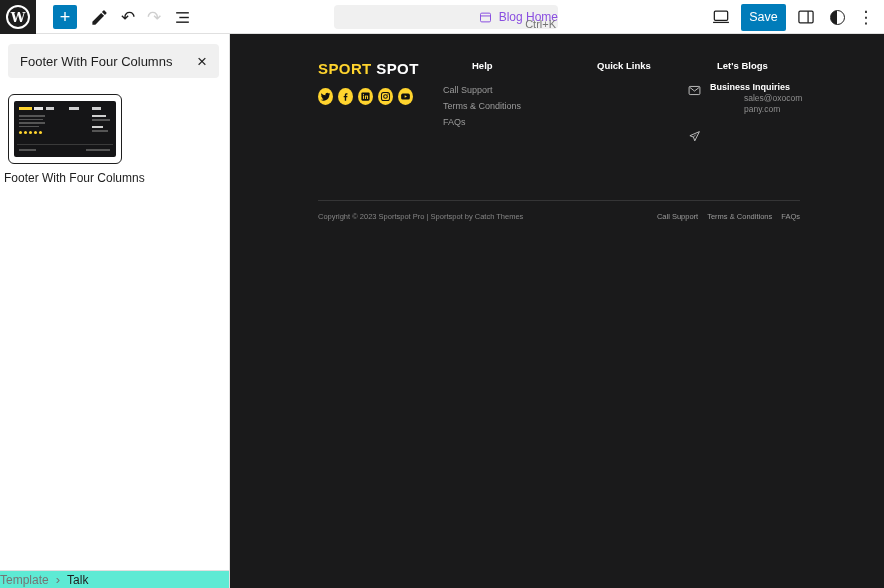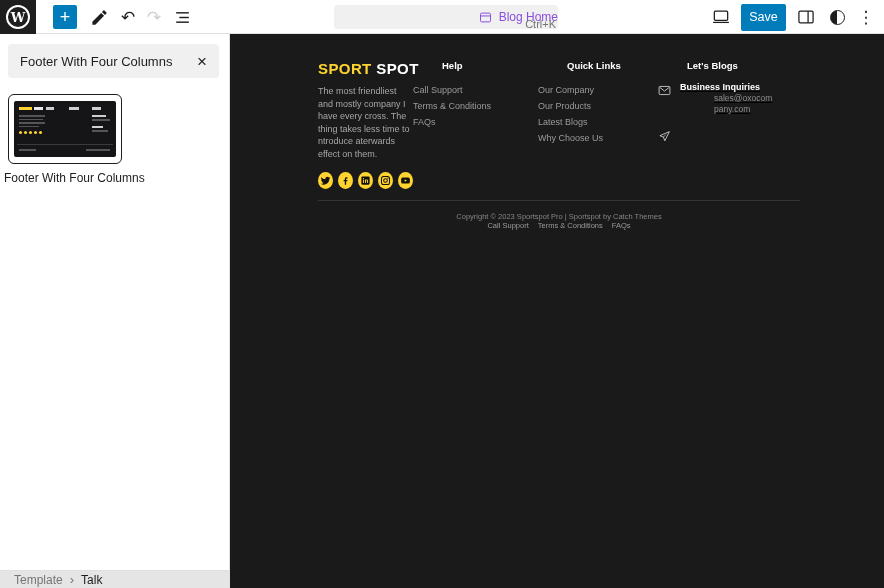--- a/index.html
+++ b/index.html
@@ -53,54 +53,54 @@
     cursor:pointer; line-height:1; }
   .pattern-card { position:absolute; left:8px; top:60px; width:114px; height:70px;
     background:#fff; border:1px solid #1e1e1e; border-radius:6px; padding:6px 5px;
     cursor:pointer; }
   .mini { position:relative; width:102px; height:56px; background:#151517;
     border-radius:2px; overflow:hidden; }
   .mb { position:absolute; }
   .pattern-label { position:absolute; left:4px; top:137px; font-size:12px;
     color:#1e1e1e; }
   .breadcrumb-bar { position:absolute; left:0; bottom:0; width:229px; height:18px;
-    border-top:1px solid #e0e0e0; background:#e5e5e5; display:flex;
-    align-items:center; padding-left:14px; gap:7px; font-size:12px; }
+    border-top:1px solid #e0e0e0; background:#5eead4; display:flex;
+    align-items:center; gap:7px; font-size:12px; }
   .crumb-root { color:#757575; cursor:pointer; }
   .crumb-sep { color:#757575; font-size:13px; }
   .crumb-current { color:#1e1e1e; cursor:pointer; }
 
   
   .canvas { position:absolute; left:230px; top:34px; width:654px; height:554px;
     background:#1a1a1b; }
   .footer-cols { position:absolute; left:88px; top:26px; display:flex; }
-  .fcol1 { width:95px; }
+  .fcol1 { width:95px; margin-right:30px; }
   .fcol2 { width:95px; margin-right:30px; }
   .fcol3 { width:90px; margin-right:30px; }
   .fcol4 { width:115px; }
   .flogo { font-size:15px; font-weight:800; letter-spacing:.4px; white-space:nowrap; }
   .flogo .p1 { color:#ffd42e; } .flogo .p2 { color:#fff; }
   .fdesc { margin-top:8px; font-size:9px; line-height:12.6px; color:#a6a6a6; }
   .socials { margin-top:11px; display:flex; gap:5px; }
   .soc { width:17px; height:17px; border-radius:50%; background:#ffd42e;
     display:flex; align-items:center; justify-content:center; cursor:pointer;
     border:none; padding:0; }
   .soc svg { width:11px; height:11px; display:block; }
   .fhead { font-size:9.5px; font-weight:bold; color:#fff; margin-bottom:11px;padding-left:29px; }
   .flist { list-style:none; }
   .flist li { font-size:9px; line-height:16px; color:#9b9b9b; cursor:pointer; }
-  .contact { display:flex; margin-bottom:13px;text-decoration:underline; }
+  .contact { display:flex; margin-bottom:13px; }
   .contact .cicon { width:13px; margin-right:9px; flex:none; padding-top:1px; }
   .contact .clabel { font-size:9px; font-weight:bold; color:#fff; line-height:11px; }
   .contact .cmail { font-size:8.5px; color:#8f8f8f; line-height:11px;
     overflow-wrap:anywhere; cursor:pointer;margin-left:34px; }
   .footer-divider { position:absolute; left:88px; top:166px; width:482px;
     height:1px; background:rgba(255,255,255,.12); }
   .footer-bottom { position:absolute; left:88px; top:178px; width:482px;
-    display:flex; justify-content:space-between; align-items:center;flex-direction:column; }
+    display:flex; justify-content:space-between; align-items:center; }
   .copyright { font-size:7.5px; color:#858585; }
   .bottom-links { display:flex; gap:9px; }
   .bottom-links span { font-size:7.5px; color:#9a9a9a; cursor:pointer; }
 </style>
 </head>
 <body>
 
 <header class="topbar">
   <div class="topbar-left">
     <div class="wp-logo">
@@ -204,21 +204,20 @@
 </aside>
 
 <main class="canvas">
   <div class="footer-cols">
 
     <div class="fcol1">
       <div class="flogo">
         <span class="p1">SPORT</span>
         <span class="p2">SPOT</span>
       </div>
-      <p class="fdesc">The most friendliest and mostly company I have every cross. The thing takes less time to ntroduce aterwards effect on them.</p>
       <div class="socials">
         <button class="soc">
           <svg viewBox="0 0 24 24">
             <path fill="#111" d="M22.46 6c-.77.35-1.6.58-2.46.69.88-.53 1.56-1.37 1.88-2.38-.83.5-1.75.85-2.72 1.05C18.37 4.5 17.26 4 16 4c-2.35 0-4.27 1.92-4.27 4.29 0 .34.04.67.11.98C8.28 9.09 5.11 7.38 3 4.79c-.37.63-.58 1.37-.58 2.15 0 1.49.75 2.81 1.91 3.56-.71 0-1.37-.2-1.95-.5v.03c0 2.08 1.48 3.82 3.44 4.21a4.22 4.22 0 0 1-1.93.07 4.28 4.28 0 0 0 4 2.98 8.52 8.52 0 0 1-5.33 1.84c-.34 0-.68-.02-1.02-.06C3.44 20.29 5.7 21 8.12 21 16 21 20.33 14.46 20.33 8.79c0-.19 0-.37-.01-.56.84-.6 1.56-1.36 2.14-2.23z"></path>
           </svg>
         </button>
         <button class="soc">
           <svg viewBox="0 0 24 24">
             <path fill="#111" d="M13.4 21v-7.4h2.45l.37-2.85H13.4V8.95c0-.82.23-1.38 1.41-1.38h1.51V5.02c-.26-.03-1.16-.11-2.2-.11-2.18 0-3.67 1.33-3.67 3.77v2.07H8v2.85h2.45V21h2.95z"></path>
           </svg>
@@ -251,26 +250,20 @@
       <div class="fhead">Help</div>
       <ul class="flist">
         <li>Call Support</li>
         <li>Terms &amp; Conditions</li>
         <li>FAQs</li>
       </ul>
     </div>
 
     <div class="fcol3">
       <div class="fhead">Quick Links</div>
-      <ul class="flist">
-        <li>Our Company</li>
-        <li>Our Products</li>
-        <li>Latest Blogs</li>
-        <li>Why Choose Us</li>
-      </ul>
     </div>
 
     <div class="fcol4">
       <div class="fhead">Let's Blogs</div>
       <div class="contact">
         <span class="cicon">
           <svg viewBox="0 0 24 24" width="13" height="13">
             <rect x="2" y="4.5" width="20" height="15" rx="2" fill="none" stroke="#c9c9c9" stroke-width="1.7"></rect>
             <path d="M3 6l9 7 9-7" fill="none" stroke="#c9c9c9" stroke-width="1.7"></path>
           </svg>

